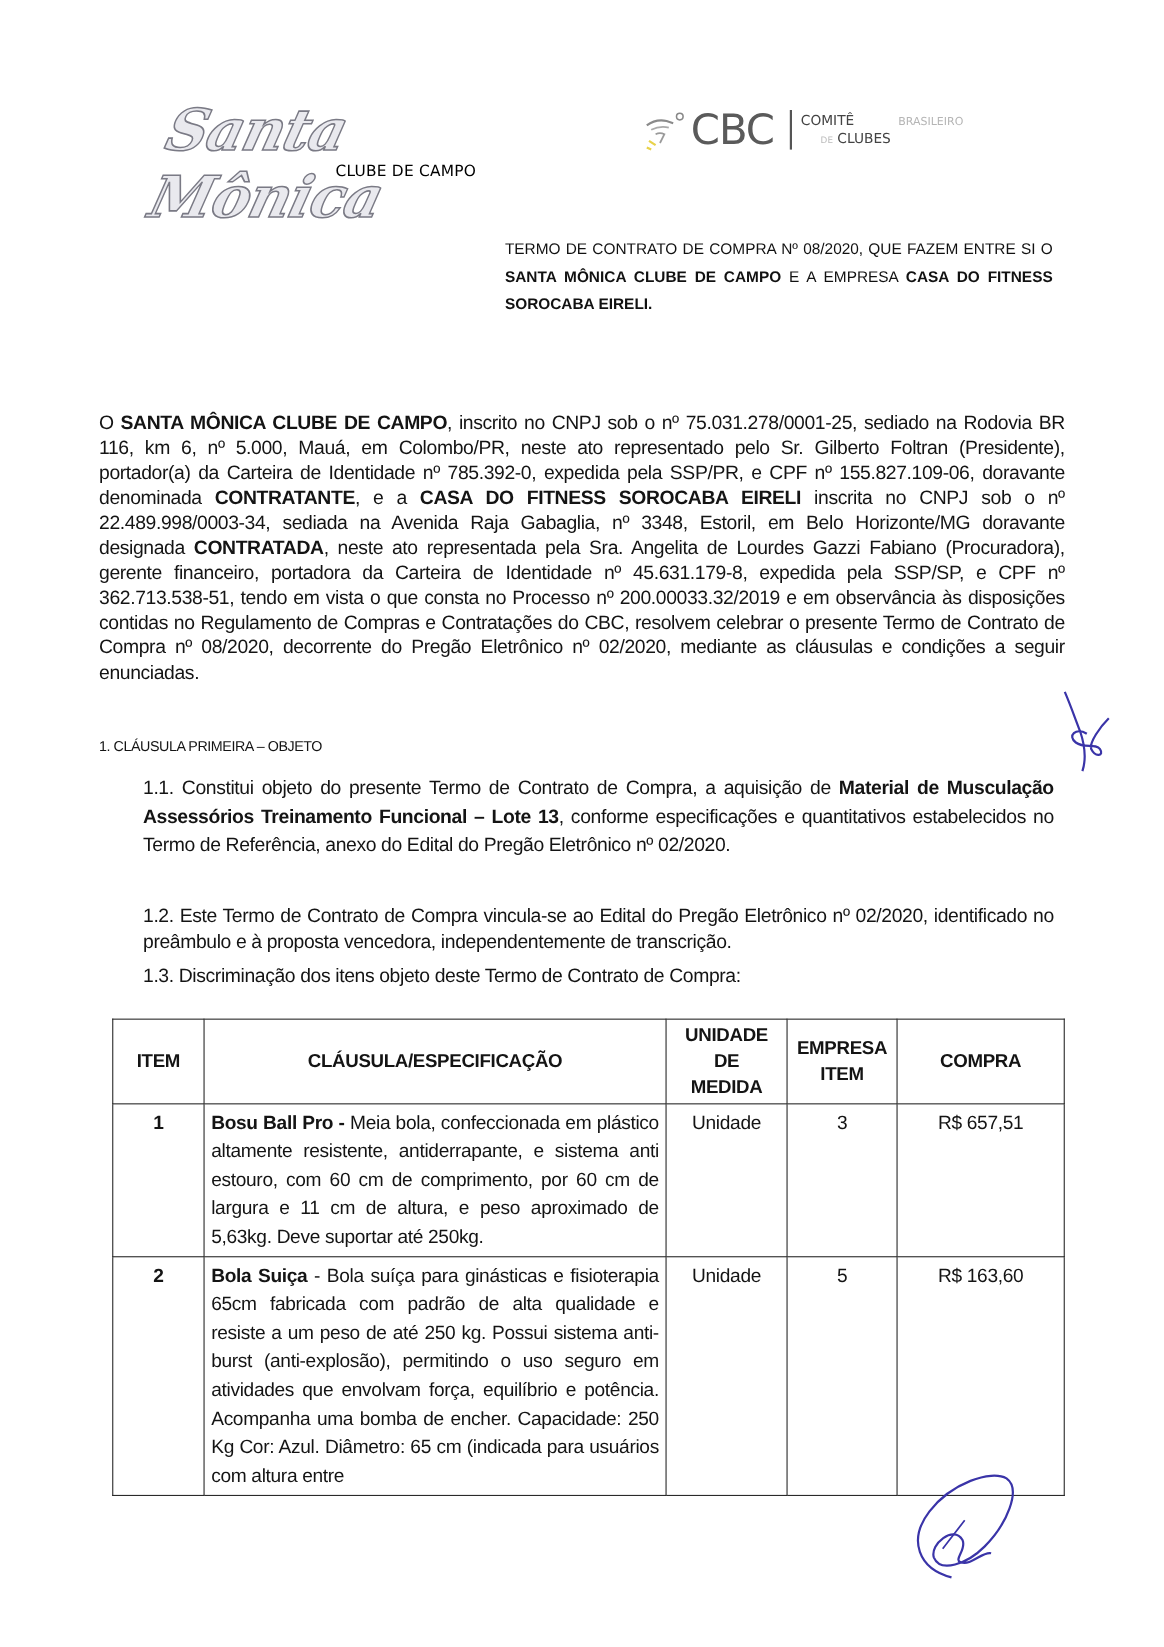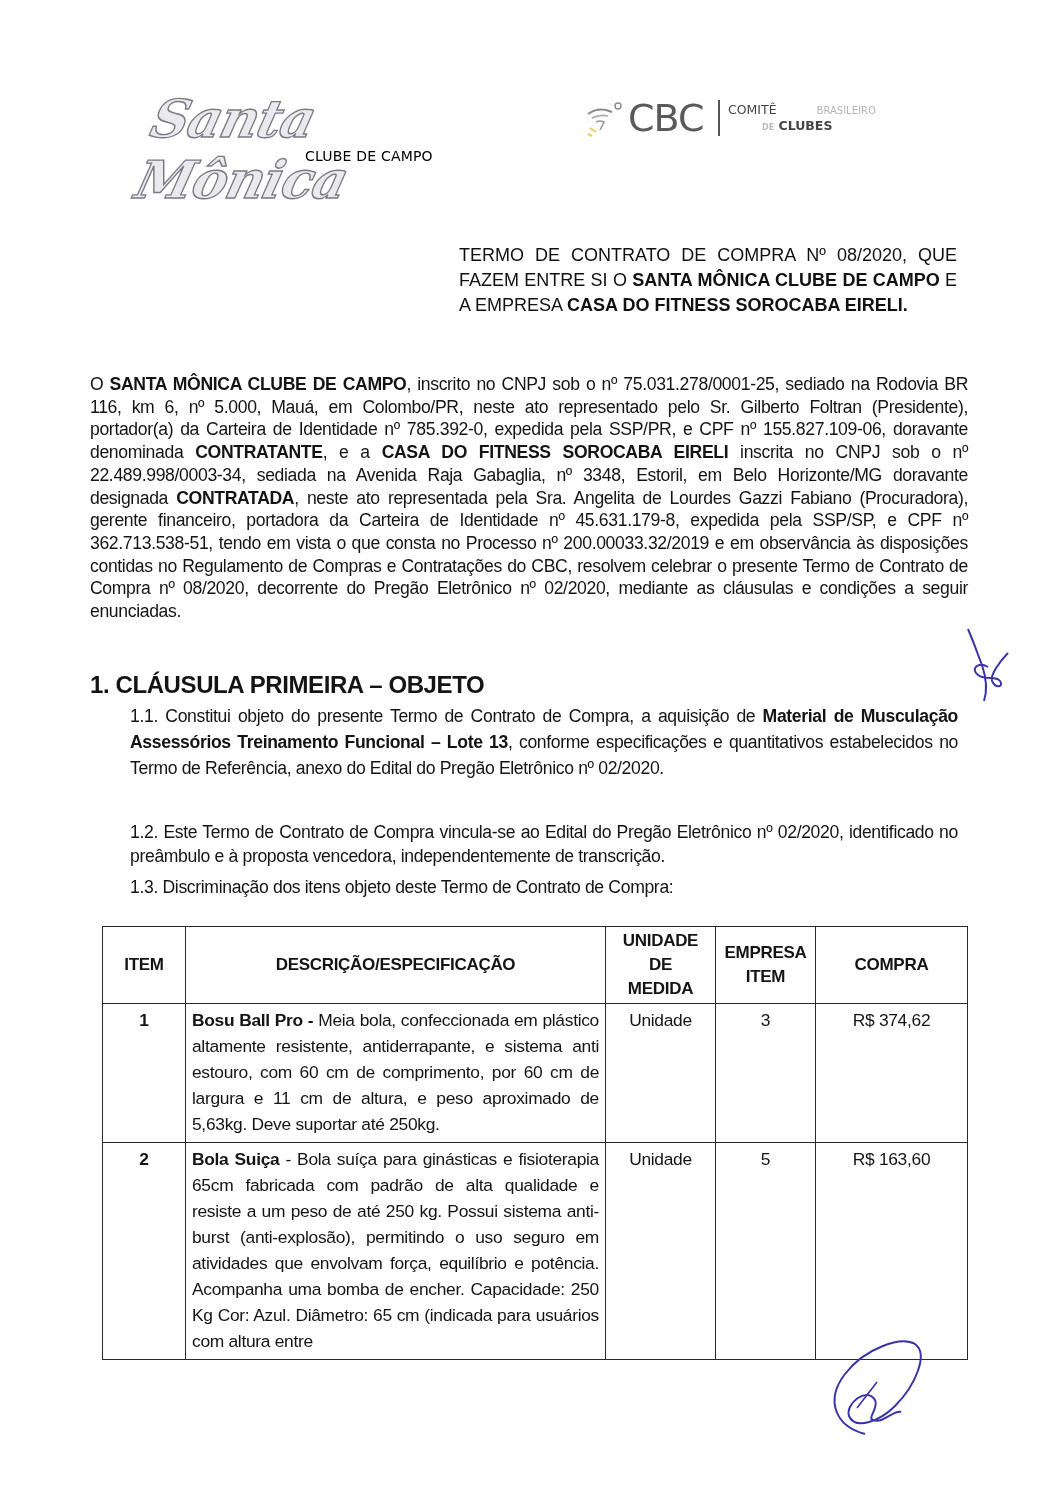--- a/index.html
+++ b/index.html
@@ -21,41 +21,40 @@
 
   .logo-cbc { position: absolute; left: 582px; top: 96px; height: 46px; width: 300px; }
   .logo-cbc .runner { position: absolute; left: 0; top: 4px; width: 44px; height: 38px; }
   .logo-cbc .cbc {
     position: absolute; left: 46px; top: 0; font-family: "DejaVu Sans", sans-serif;
     font-size: 38px; color: #5a5a5a; letter-spacing: -1px; line-height: 44px;
   }
   .logo-cbc .bar { position: absolute; left: 136px; top: 4px; width: 1.5px; height: 36px; background: #555; }
   .logo-cbc .t1 { position: absolute; left: 146px; top: 6px; font-family: "DejaVu Sans", sans-serif; font-size: 12.5px; color: #444; white-space: nowrap; }
   .logo-cbc .t1 .light { color: #b5b5b5; font-size: 10px; padding-left: 36px; }
-  .logo-cbc .t2 { position: absolute; left: 180px; top: 22px; font-family: "DejaVu Sans", sans-serif; font-size: 12.5px; color: #444; white-space: nowrap; font-weight: bold; }
+  .logo-cbc .t2 { position: absolute; left: 164px; top: 22px; font-family: "DejaVu Sans", sans-serif; font-size: 12.5px; color: #444; white-space: nowrap; }
   .logo-cbc .t2 .light { color: #bbb; font-size: 8px; }
 
   .title-block {
     position: absolute; left: 459px; top: 214px; width: 498px;
-    font-size: 18px; line-height: 25px; text-align: justify; text-align-last: left;
+    font-size: 14px; line-height: 25px; text-align: justify; text-align-last: left;
     color: #111;
-    margin-top: 29px;
   }
   .title-block b { font-weight: bold; }
 
   .preamble {
     position: absolute; left: 90px; top: 373px; width: 878px;
     font-size: 17.6px; line-height: 22.7px; text-align: justify;
     font-stretch: condensed; letter-spacing: -0.35px;
   }
   .preamble p { margin: 0; }
 
   .clause-h {
     position: absolute; left: 90px; top: 671px;
-    font-size: 24px; font-weight: bold; letter-spacing: -0.4px;
+    font-size: 13px; font-weight: normal; letter-spacing: -0.4px;
   }
   .para {
     position: absolute; left: 130px; width: 828px;
     font-size: 17.6px; line-height: 26px; text-align: justify; letter-spacing: -0.35px;
   }
   .p11 { top: 703px; }
   .p12 { top: 820px; line-height: 24px; }
   .p13 { top: 874px; }
 
   table.items {
@@ -118,40 +117,40 @@
   <colgroup>
     <col style="width:83px">
     <col style="width:420px">
     <col style="width:110px">
     <col style="width:100px">
     <col style="width:152px">
   </colgroup>
   <thead>
     <tr style="height:76px">
       <th>ITEM</th>
-      <th>DESCRIÇÃO/ESPECIFICAÇÃO</th>
+      <th>CLÁUSULA/ESPECIFICAÇÃO</th>
       <th>
         <div>UNIDADE</div>
         <div>DE</div>
         <div>MEDIDA</div>
       </th>
       <th>
         <div>EMPRESA</div>
         <div>ITEM</div>
       </th>
       <th>COMPRA</th>
     </tr>
   </thead>
   <tbody>
     <tr>
       <td class="c-item">1</td>
       <td class="c-desc"><b>Bosu Ball Pro -</b><span> Meia bola, confeccionada em plástico altamente resistente, antiderrapante, e sistema anti estouro, com 60 cm de comprimento, por 60 cm de largura e 11 cm de altura, e peso aproximado de 5,63kg. Deve suportar até 250kg.</span></td>
       <td class="c-unit">Unidade</td>
       <td class="c-qty">3</td>
-      <td class="c-val">R$ 374,62</td>
+      <td class="c-val">R$ 657,51</td>
     </tr>
     <tr class="last">
       <td class="c-item">2</td>
       <td class="c-desc"><b>Bola Suiça</b><span> - Bola suíça para ginásticas e fisioterapia 65cm fabricada com padrão de alta qualidade e resiste a um peso de até 250 kg. Possui sistema anti-burst (anti-explosão), permitindo o uso seguro em atividades que envolvam força, equilíbrio e potência. Acompanha uma bomba de encher. Capacidade: 250 Kg Cor: Azul. Diâmetro: 65 cm (indicada para usuários com altura entre</span></td>
       <td class="c-unit">Unidade</td>
       <td class="c-qty">5</td>
       <td class="c-val">R$ 163,60</td>
     </tr>
   </tbody>
 </table>

